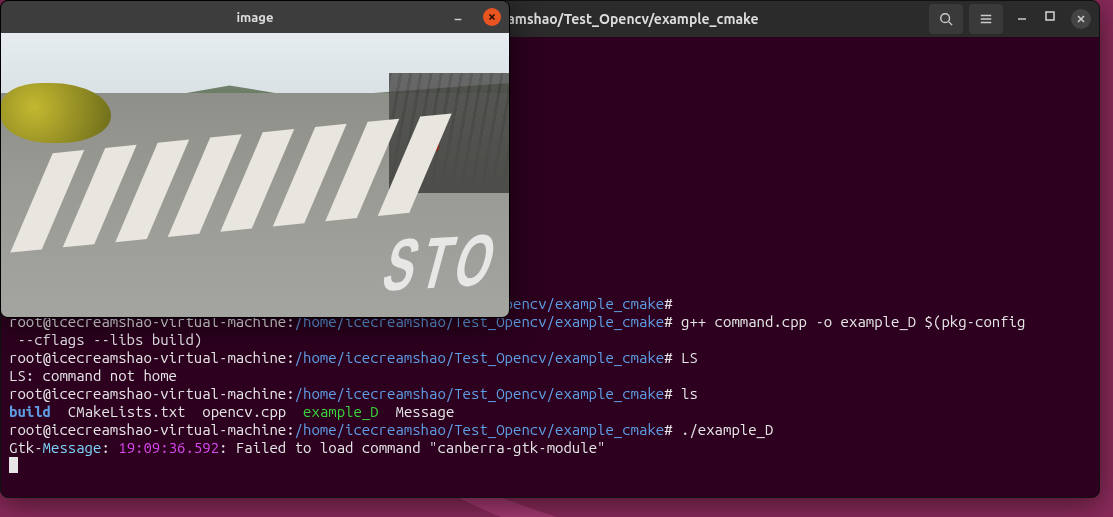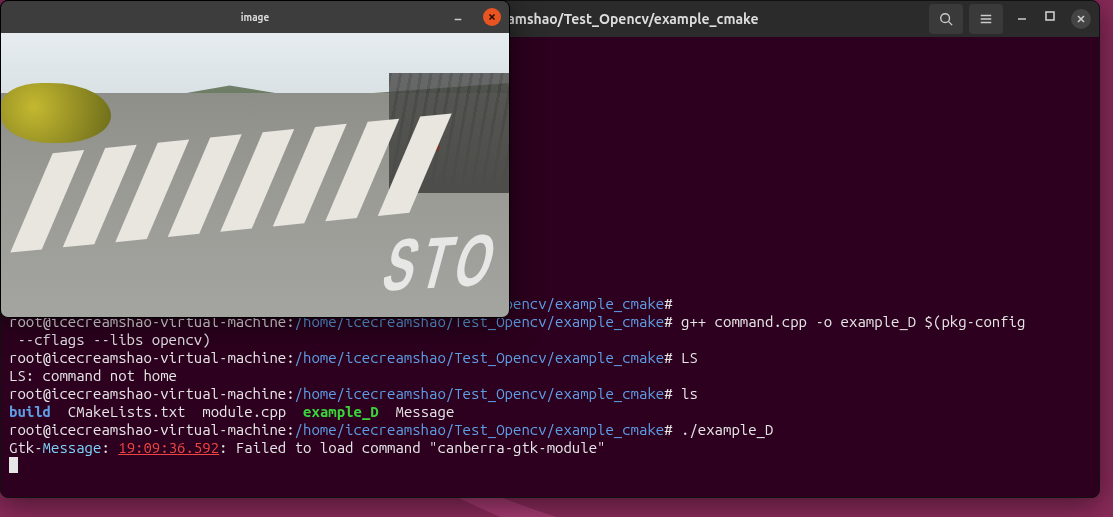--- a/index.html
+++ b/index.html
@@ -1,34 +1,34 @@
 <!DOCTYPE html>
 <html><head>
 <meta charset="utf-8">
 <style>
 * { margin:0; padding:0; box-sizing:border-box; }
 body { width:1113px; height:517px; background:#8a2a5a; font-family:"Ubuntu Mono","DejaVu Sans Mono",monospace; overflow:hidden; position:relative; }
 .window { position:absolute; border-radius:8px; overflow:hidden; box-shadow:0 6px 30px rgba(0,0,0,0.5); }
-.titlebar { height:32px; display:flex; align-items:center; padding:0 8px; color:#ddd; font-family:Ubuntu,sans-serif; font-size:10px; }
+.titlebar { height:32px; display:flex; align-items:center; padding:0 8px; color:#ddd; font-family:Ubuntu,sans-serif; font-size:13px; }
 .term-win { left:0; top:0; width:1100px; height:498px; background:#2c001e; border:1px solid #111; }
 .term-header { height:36px; background:#2b2b2b; display:flex; align-items:center; padding:0 8px; color:#ddd; font-family:Ubuntu,sans-serif; font-size:14px; position:relative; }
 .term-header .title { flex:1; text-align:center; font-weight:bold; }
 .hbtn { width:34px; height:30px; border-radius:4px; background:#3a3a3a; display:flex; align-items:center; justify-content:center; margin-left:6px; }
 .hbtn svg { width:14px; height:14px; stroke:#ccc; fill:none; stroke-width:1.6; }
 .wcontrols { display:flex; gap:14px; margin-left:12px; }
 .wctl { width:14px; height:14px; display:flex; align-items:center; justify-content:center; }
 .wctl svg{ width:12px; height:12px; stroke:#ccc; fill:none; stroke-width:1.6; }
 .wctl.close { background:#444; border-radius:50%; width:20px; height:20px; }
 .term-body { padding:6px 8px; font-size:15px; line-height:18px; color:#e6e6e6; white-space:pre; }
 .c-path{ color:#5f9ee6; }
 .c-green{ color:#3bd33b; }
-.c-bgreen{ color:#3bd33b; font-weight:bold; }
+.c-bgreen{ color:#3bd33b; font-weight:normal; }
 .c-bblue{ color:#5f9ee6; font-weight:bold;margin-top:43px; }
 .c-orange{ color:#7dd3fc; }
-.c-time{ color:#ef4444;text-decoration:underline; }
+.c-time{ color:#d946ef; }
 .c-cursor{ display:inline-block; width:9px; height:16px; background:#e6e6e6; vertical-align:-2px; }
 .img-win { left:0; top:0; width:510px; height:318px; background:#1b1b1b; border:1px solid #000; z-index:10; }
 .img-titlebar { background:#3d3d3d; justify-content:center; position:relative; }
 .img-titlebar .wtitle { font-weight:bold; }
 .img-titlebar .ibuttons { position:absolute; right:8px; display:flex; gap:16px; align-items:center; }
 .ibtn { width:18px; height:18px; border-radius:50%; display:flex; align-items:center; justify-content:center; }
 .ibtn svg{ width:10px; height:10px; stroke:#444; fill:none; stroke-width:2; }
 .iclose { background:#e95420; }
 .iclose svg{ stroke:#2b0e04; }
 .imin svg{ stroke:#ccc; }
@@ -93,25 +93,25 @@
 <span>_Opencv/example_cmake/build</span><span># ./opencv_example</span>
 <span>a-gtk-module"</span>
 
 
 <span>_Opencv/example_cmake/build</span><span>#</span>
 <span>_Opencv/example_cmake/build</span><span>#</span>
 <span>_Opencv/example_cmake/build</span><span># cd ..</span>
 <span>_Opencv/example_cmake</span><span># ls</span>
 <span>root@icecreamshao-virtual-machine:</span><span class="c-path">/home/icecreamshao/Test_Opencv/example_cmake</span><span>#</span>
 <span>root@icecreamshao-virtual-machine:</span><span class="c-path">/home/icecreamshao/Test_Opencv/example_cmake</span><span># g++ command.cpp -o example_D $(pkg-config</span>
-<span> --cflags --libs opencv)</span>
+<span> --cflags --libs build)</span>
 <span>root@icecreamshao-virtual-machine:</span><span class="c-path">/home/icecreamshao/Test_Opencv/example_cmake</span><span># LS</span>
 <span>LS: command not home</span>
 <span>root@icecreamshao-virtual-machine:</span><span class="c-path">/home/icecreamshao/Test_Opencv/example_cmake</span><span># ls</span>
-<span class="c-bblue">build</span>  <span>CMakeLists.txt</span>  <span>module.cpp</span>  <span class="c-bgreen">example_D</span>  <span>Message</span>
+<span class="c-bblue">build</span>  <span>CMakeLists.txt</span>  <span>opencv.cpp</span>  <span class="c-bgreen">example_D</span>  <span>Message</span>
 <span>root@icecreamshao-virtual-machine:</span><span class="c-path">/home/icecreamshao/Test_Opencv/example_cmake</span><span># ./example_D</span>
 <span>Gtk-</span><span class="c-orange">Message</span><span>: </span><span class="c-time">19:09:36.592</span><span>: Failed to load command "canberra-gtk-module"</span>
 <span class="c-cursor"></span></div>
 </div>
 
 <div class="window img-win">
   <div class="titlebar img-titlebar">
     <span class="wtitle">image</span>
     <div class="ibuttons">
       <div class="ibtn imin">

